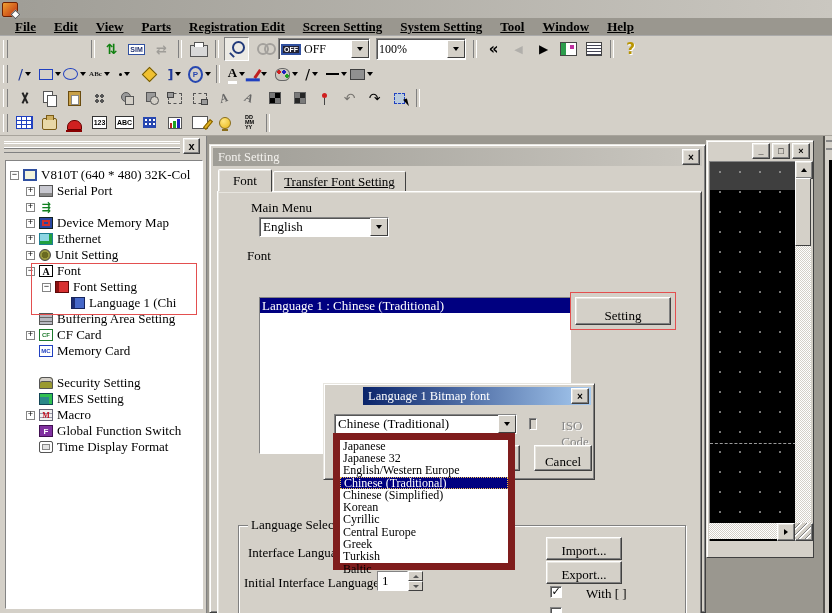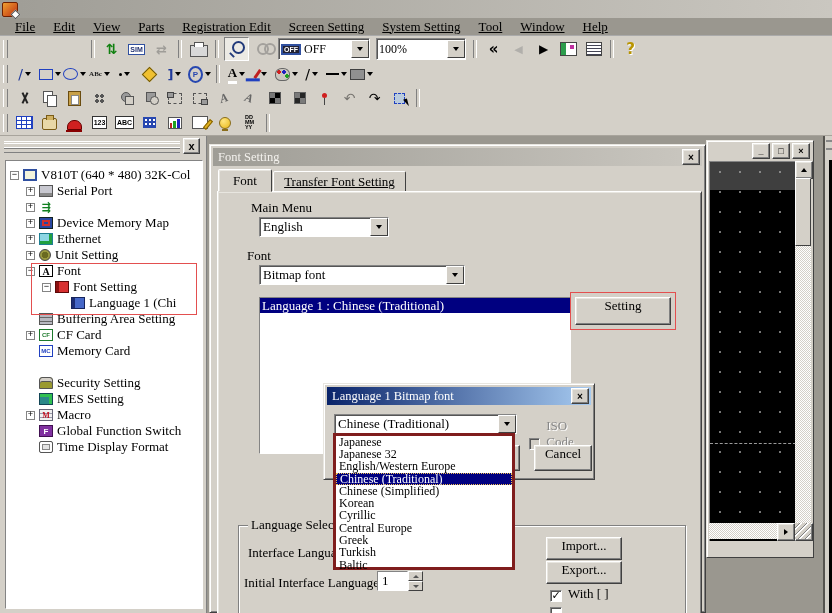--- a/index.html
+++ b/index.html
@@ -12,21 +12,21 @@
   .abs{position:absolute;}
 
   
   #titlebar{position:absolute;left:0;top:0;width:832px;height:18px;
     background:linear-gradient(90deg,#9f9d96,#cac7c0);display:flex;align-items:center;padding-left:2px;box-sizing:border-box;}
   #app-icon{width:14px;height:13px;margin-right:4px;position:relative;background:linear-gradient(135deg,#f0a030,#c03010);border:1px solid #702000;border-radius:2px;}
   #app-icon::after{content:"";position:absolute;right:-2px;bottom:-2px;width:5px;height:5px;background:#fff;border:1px solid #555;transform:rotate(45deg);}
   #titlebar .title-text{color:#f4f2ee;font-size:12.5px;white-space:nowrap;overflow:hidden;letter-spacing:0;}
 
   
-  #menubar{position:absolute;left:0;top:18px;width:832px;height:18px;display:flex;align-items:center;padding-left:6px;box-sizing:border-box;border-bottom:1px solid #aaa;}
+  #menubar{position:absolute;left:0;top:18px;width:832px;height:18px;display:flex;align-items:center;padding-left:6px;box-sizing:border-box;border-bottom:1px solid #aaa;font-weight:bold;}
   .menu-item{padding:0 9px;text-decoration:underline;cursor:default;font-size:13px;}
 
   
   .tbrow{position:absolute;left:0;width:832px;display:flex;align-items:center;padding-left:2px;box-sizing:border-box;}
   #tb1{top:36px;height:26px;}
   #tb2{top:62px;height:24px;}
   #tb3{top:86px;height:24px;}
   #tb4{top:110px;height:26px;border-bottom:1px solid #a8a49c;}
   .tb-grip{width:3px;height:18px;border-left:1px solid #fff;border-right:1px solid #808080;margin:0 4px 0 1px;}
   .tb-btn{width:23px;height:22px;display:flex;align-items:center;justify-content:center;position:relative;margin:0 1px;cursor:default;}
@@ -143,41 +143,41 @@
   .ti-mes{background:#2a8888;border:1px solid #145;box-shadow:inset -3px 3px 0 #30c050;}
   .ti-macro{background:repeating-linear-gradient(#f0f0f0 0 3px,#99a 3px 4px);border:1px solid #667;color:#c01020;font:bold 8px "Liberation Serif",serif;}
   .ti-globalfunc{background:#8030a0;border:1px solid #401050;color:#fff;font:bold 8px "Liberation Sans",sans-serif;}
   .ti-timedisp{background:#e4e4e4;border:1px solid #555;border-radius:2px;box-shadow:inset 0 0 0 2px #fff, inset 0 0 0 3px #888;}
   #tree-highlight{position:absolute;border:1px solid #e34f4f;pointer-events:none;}
 
   
   .dlg{position:absolute;background:#d4d0c8;border:1px solid;border-color:#e8e6e0 #404040 #404040 #e8e6e0;box-shadow:inset 1px 1px 0 #fff,inset -1px -1px 0 #808080;box-sizing:border-box;}
   .dlg-title{position:absolute;left:3px;right:3px;top:3px;height:18px;display:flex;align-items:center;padding:0 2px 0 5px;box-sizing:border-box;font-size:12.5px;}
   .dlg-title.inactive{background:linear-gradient(90deg,#9f9d96,#cac7c0);color:#f4f2ee;}
-  .dlg-title.active{background:linear-gradient(90deg,#0a246a,#a6caf0);color:#fff;}
+  .dlg-title.active{background:linear-gradient(90deg,#0a246a,#a6caf0);color:#fff;margin-left:36px;}
   .x-btn{margin-left:auto;width:16px;height:14px;display:flex;align-items:center;justify-content:center;font:bold 10px "Liberation Sans",sans-serif;color:#000;}
-  .btn{display:flex;align-items:flex-start;justify-content:center;font-size:13px;cursor:default;}
+  .btn{display:flex;align-items:flex-end;justify-content:center;font-size:13px;cursor:default;}
   .tab{position:absolute;height:21px;display:flex;align-items:center;justify-content:center;font-size:13px;border:1px solid;border-color:#fff #404040 transparent #fff;border-radius:2px 2px 0 0;background:#d4d0c8;box-sizing:border-box;}
   .tab.active{z-index:2;height:23px;box-shadow:inset 1px 1px 0 #e8e6e0;}
   .tab-page{position:absolute;border:1px solid;border-color:#fff #404040 #404040 #fff;box-shadow:inset 1px 1px 0 #e8e6e0,inset -1px -1px 0 #808080;}
   .combo{display:flex;align-items:center;background:#fff;border:1px solid;border-color:#848484 #fff #fff #848484;box-shadow:inset 1px 1px 0 #555;padding-left:3px;box-sizing:border-box;font-size:13px;}
   .grouplabel{position:absolute;background:#d4d0c8;padding:0 3px;font-size:13px;}
-  .checkrow{position:absolute;display:flex;align-items:flex-end;gap:6px;font-size:13px;}
+  .checkrow{position:absolute;display:flex;align-items:flex-start;gap:24px;font-size:13px;}
   .checkbox{width:12px;height:12px;background:#fff;border:1px solid;border-color:#848484 #fff #fff #848484;box-shadow:inset 1px 1px 0 #555;display:flex;align-items:center;justify-content:center;box-sizing:border-box;}
   .checkbox.checked::after{content:"✓";font:bold 11px "DejaVu Sans",sans-serif;margin-top:-2px;}
   .checkbox.disabled{background:#d4d0c8;}
   .disabled-label{color:#888;text-shadow:1px 1px 0 #fff;}
   .spin{display:flex;flex-direction:column;width:15px;height:20px;}
   .spin div{flex:1;background:#d4d0c8;border:1px solid;border-color:#fff #404040 #404040 #fff;display:flex;align-items:center;justify-content:center;}
   .spin i{width:0;height:0;border-left:3px solid transparent;border-right:3px solid transparent;}
   .spin .up i{border-bottom:3px solid #555;}
   .spin .dn i{border-top:3px solid #555;}
 
   #lang-listbox .sel-row{background:#000080;color:#fff;padding:0 2px;font-size:13px;height:15px;display:flex;align-items:center;}
-  #dropdown-list{position:absolute;background:#fff;border:3px solid #7f1d1d;box-sizing:border-box;z-index:60;}
+  #dropdown-list{position:absolute;background:#fff;border:7px solid #7f1d1d;box-sizing:border-box;z-index:60;}
   #dropdown-list .opt{height:12.3px;display:flex;align-items:center;padding:0 3px;font-size:12px;white-space:nowrap;}
   #dropdown-list .opt.selected{background:#000080;color:#fff;border:1px dotted #f0c050;box-sizing:border-box;}
 
   .red-outline{position:absolute;border:1px solid #e34f4f;pointer-events:none;z-index:30;}
 
   
   #screen-win{position:absolute;left:706px;top:140px;width:108px;height:418px;background:#d4d0c8;border:1px solid;border-color:#e8e6e0 #404040 #404040 #e8e6e0;box-shadow:inset 1px 1px 0 #fff;box-sizing:border-box;}
   #screen-title{position:absolute;left:2px;right:2px;top:2px;height:16px;display:flex;align-items:center;justify-content:flex-end;gap:2px;padding-right:1px;}
   .mini-btn{width:16px;height:14px;font:bold 9px "Liberation Sans",sans-serif;display:flex;align-items:center;justify-content:center;}
   #canvas{position:absolute;left:2px;top:20px;width:86px;height:380px;background:#000;overflow:hidden;
@@ -544,24 +544,20 @@
       </div>
     <div class="tab-page" style="left:7px;top:46px;width:483px;height:423px;background:#d4d0c8;z-index:1;"></div>
 
     <div class="abs" style="left:41px;top:55px;z-index:2;">Main Menu</div>
     <div class="combo" style="position:absolute;left:49px;top:72px;width:130px;height:20px;z-index:2;">
       <span>English</span>
       <div class="combo-arrow"></div>
     </div>
 
     <div class="abs" style="left:37px;top:103px;z-index:2;">Font</div>
-    <div class="combo" style="position:absolute;left:49px;top:120px;width:206px;height:20px;z-index:2;">
-      <span>Bitmap font</span>
-      <div class="combo-arrow"></div>
-    </div>
 
     <div id="lang-listbox" class="sunken abs" style="left:49px;top:152px;width:310px;height:155px;z-index:2;">
       <div class="sel-row">Language 1 : Chinese (Traditional)</div>
     </div>
 
     <div class="btn raised abs" style="left:365px;top:152px;width:94px;height:26px;z-index:2;">
       <span>Setting</span>
     </div>
     <div class="red-outline" style="left:360px;top:147px;width:104px;height:36px;"></div>
 

